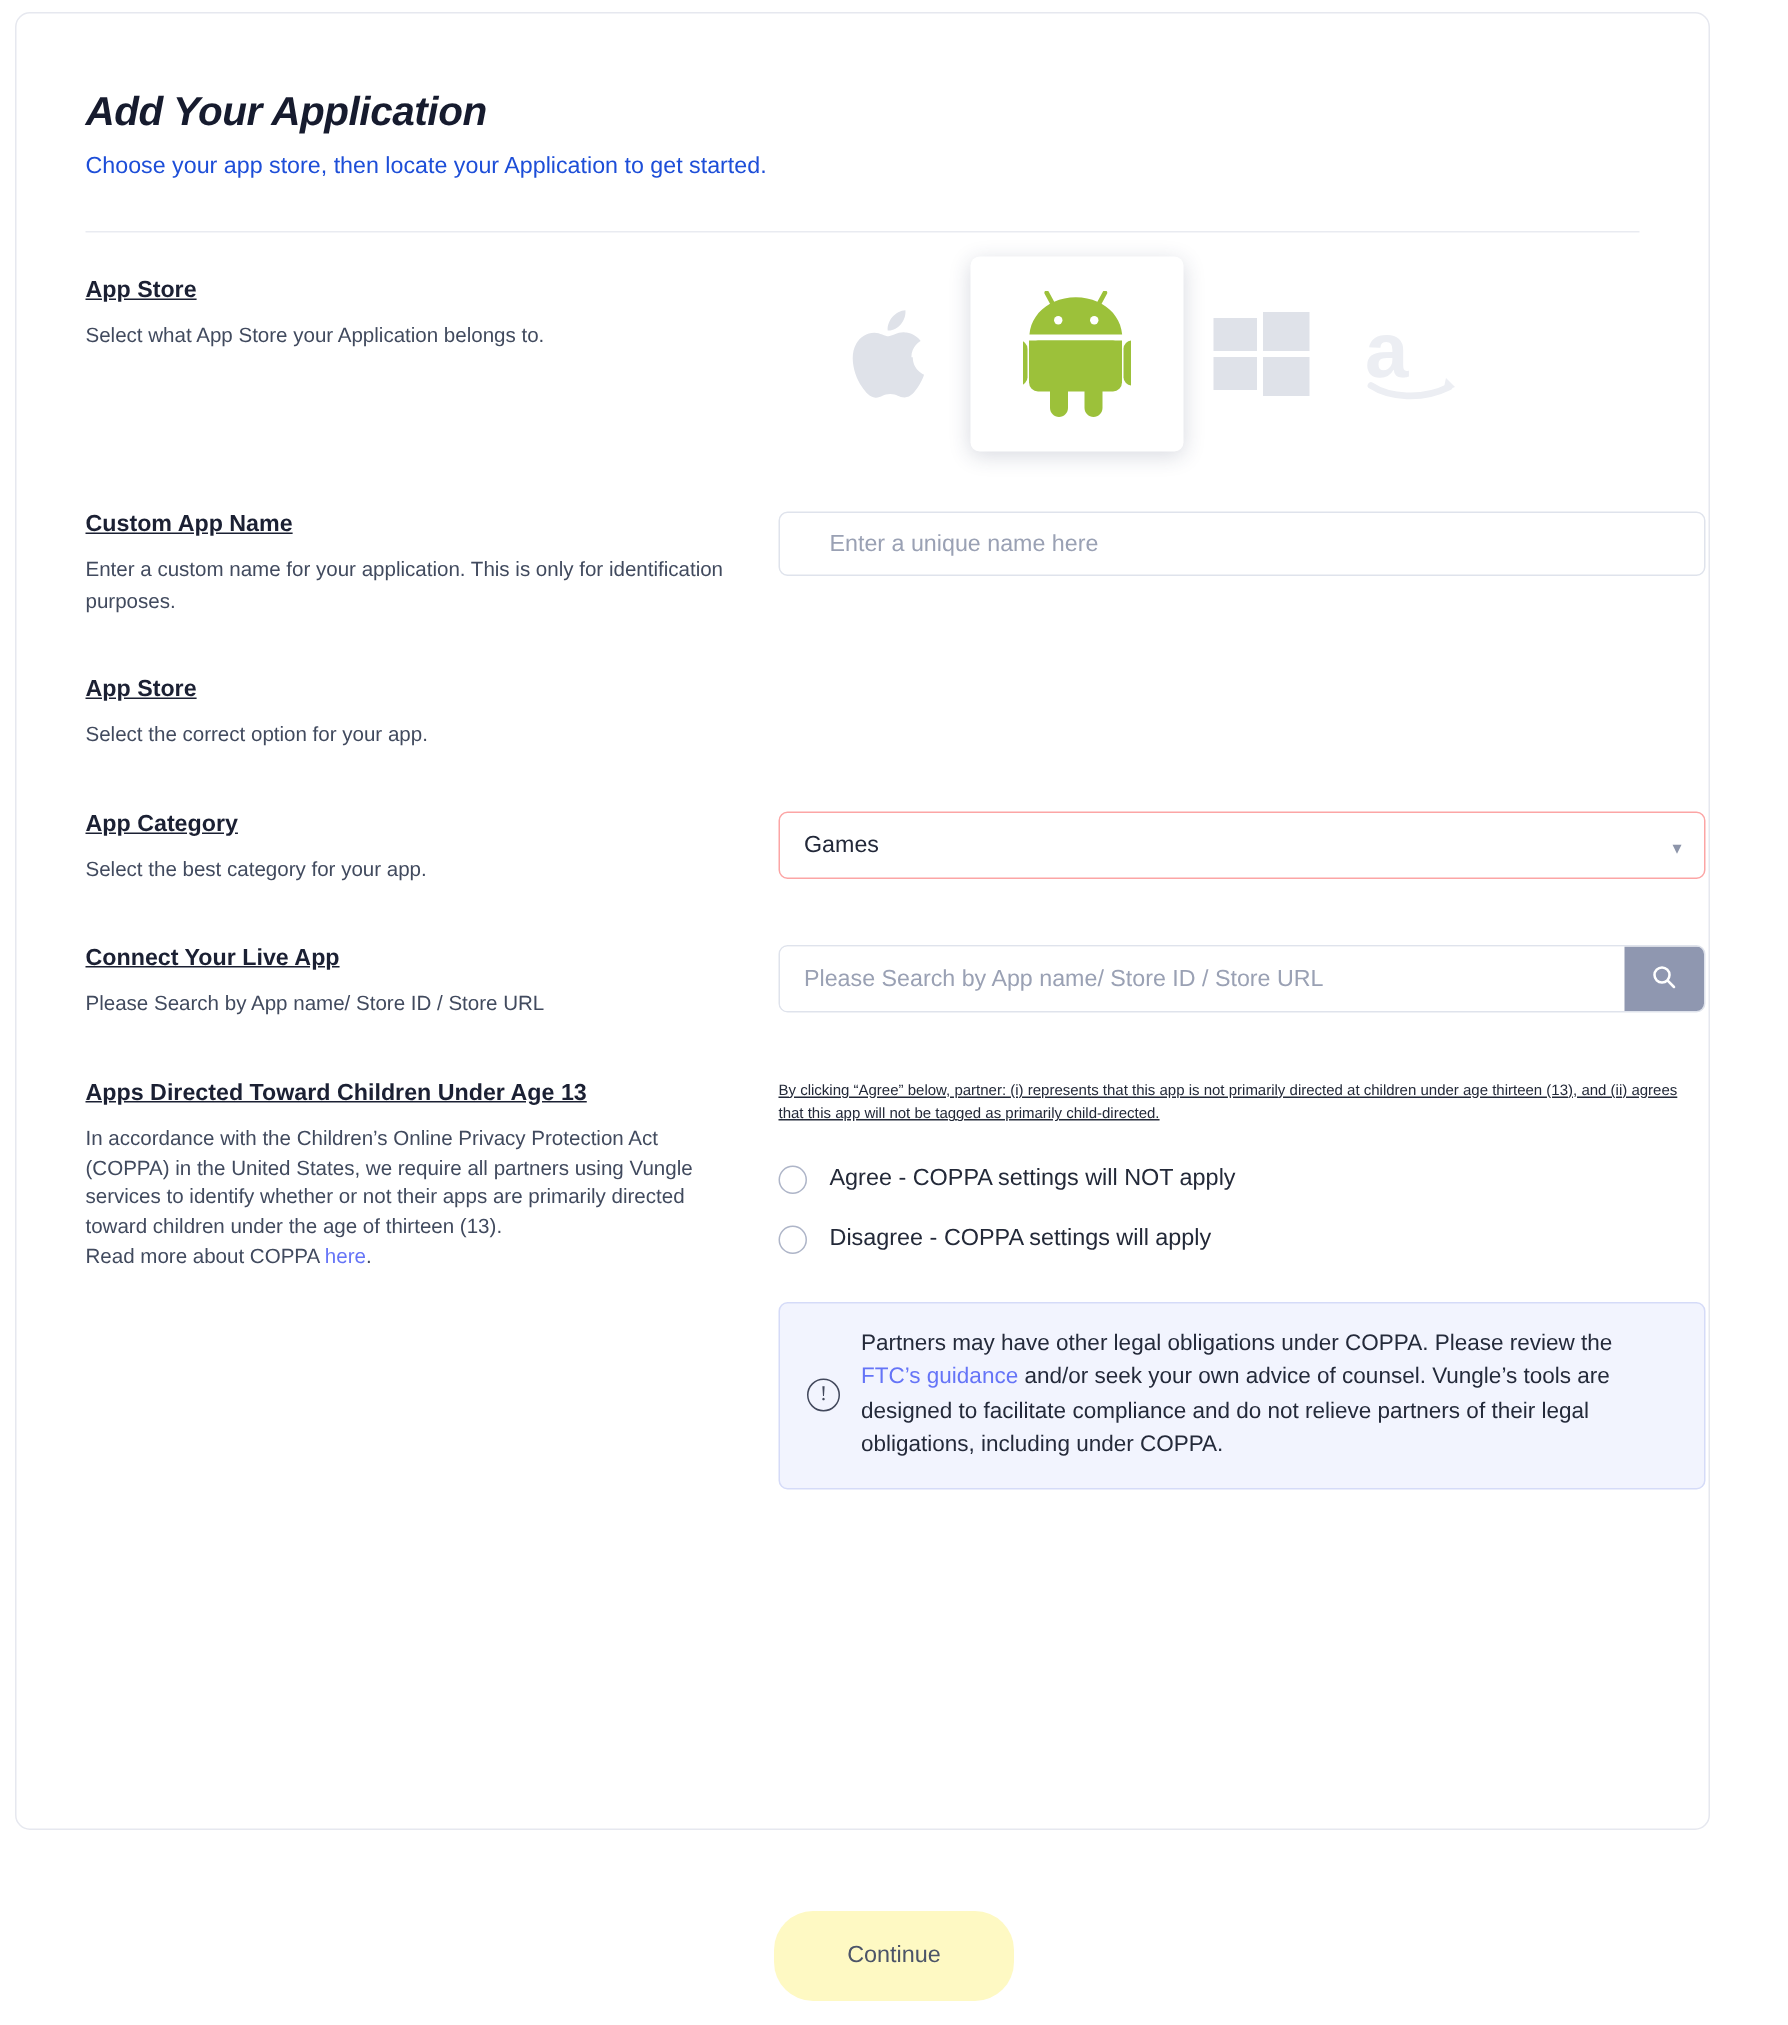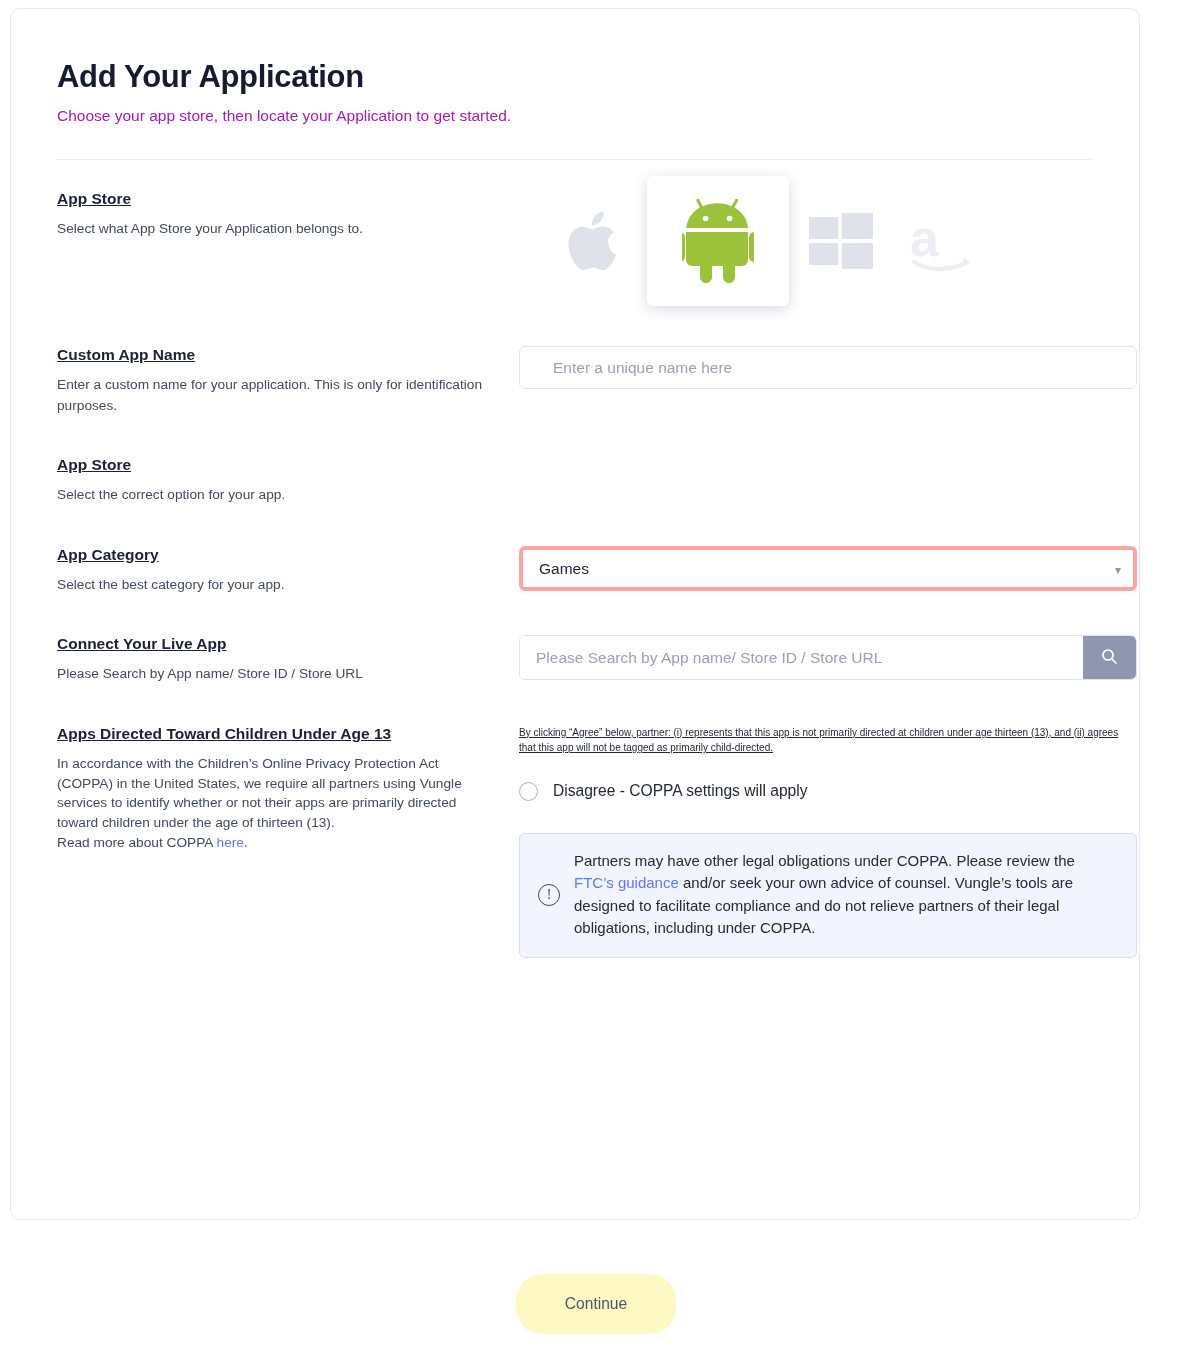--- a/index.html
+++ b/index.html
@@ -20,29 +20,30 @@
     left: 10px;
     top: 8px;
     width: 1130px;
     height: 1212px;
     border: 1px solid #e6e8ef;
     border-radius: 10px;
     background: #ffffff;
     padding: 0 46px;
   }
   .page-title {
-    font-size: 31px;
+    font-size: 27px;
     font-weight: bold;
     letter-spacing: -0.3px;
     margin: 50px 0 0 0;
     color: #161b2e;
+    font-style: italic;
   }
   .page-sub {
     font-size: 15.5px;
-    color: #a21caf;
+    color: #1d4ed8;
     margin-top: 12px;
   }
   .divider {
     height: 1px;
     background: #e9ebf1;
     margin-top: 34px;
   }
 
   .row {
     display: flex;
@@ -150,21 +151,21 @@
   
   .select-wrap {
     position: relative;
     width: 618px;
   }
   select.sel {
     appearance: none;
     -webkit-appearance: none;
     width: 100%;
     height: 45px;
-    border: 4px solid #fca5a5;
+    border: 1px solid #fca5a5;
     border-radius: 6px;
     padding: 0 16px;
     font-size: 15.5px;
     color: #222839;
     background: #fff;
     font-family: "Liberation Sans", sans-serif;
     outline: none;
   }
   .sel-chevron {
     position: absolute;
@@ -391,20 +392,24 @@
       <div class="desc tight">
         <span>In accordance with the Children’s Online Privacy Protection Act (COPPA) in the United States, we require all partners using Vungle services to identify whether or not their apps are primarily directed toward children under the age of thirteen (13).</span><br>
         <span>Read more about COPPA </span><a class="link" href="#">here</a><span>.</span>
       </div>
     </div>
     <div class="col-right">
       <p class="coppa-text">By clicking “Agree” below, partner: (i) represents that this app is not primarily directed at children under age thirteen (13), and (ii) agrees that this app will not be tagged as primarily child-directed.</p>
 
       <div class="radio-line">
         <span class="radio"></span>
+        <span class="radio-label">Agree - COPPA settings will NOT apply</span>
+      </div>
+      <div class="radio-line">
+        <span class="radio"></span>
         <span class="radio-label">Disagree - COPPA settings will apply</span>
       </div>
 
       <div class="notice">
         <span class="notice-icon">!</span>
         <div class="notice-text">
           <span>Partners may have other legal obligations under COPPA. Please review the </span><a class="link" href="#">FTC’s guidance</a><span> and/or seek your own advice of counsel. Vungle’s tools are designed to facilitate compliance and do not relieve partners of their legal obligations, including under COPPA.</span>
         </div>
       </div>
     </div>

